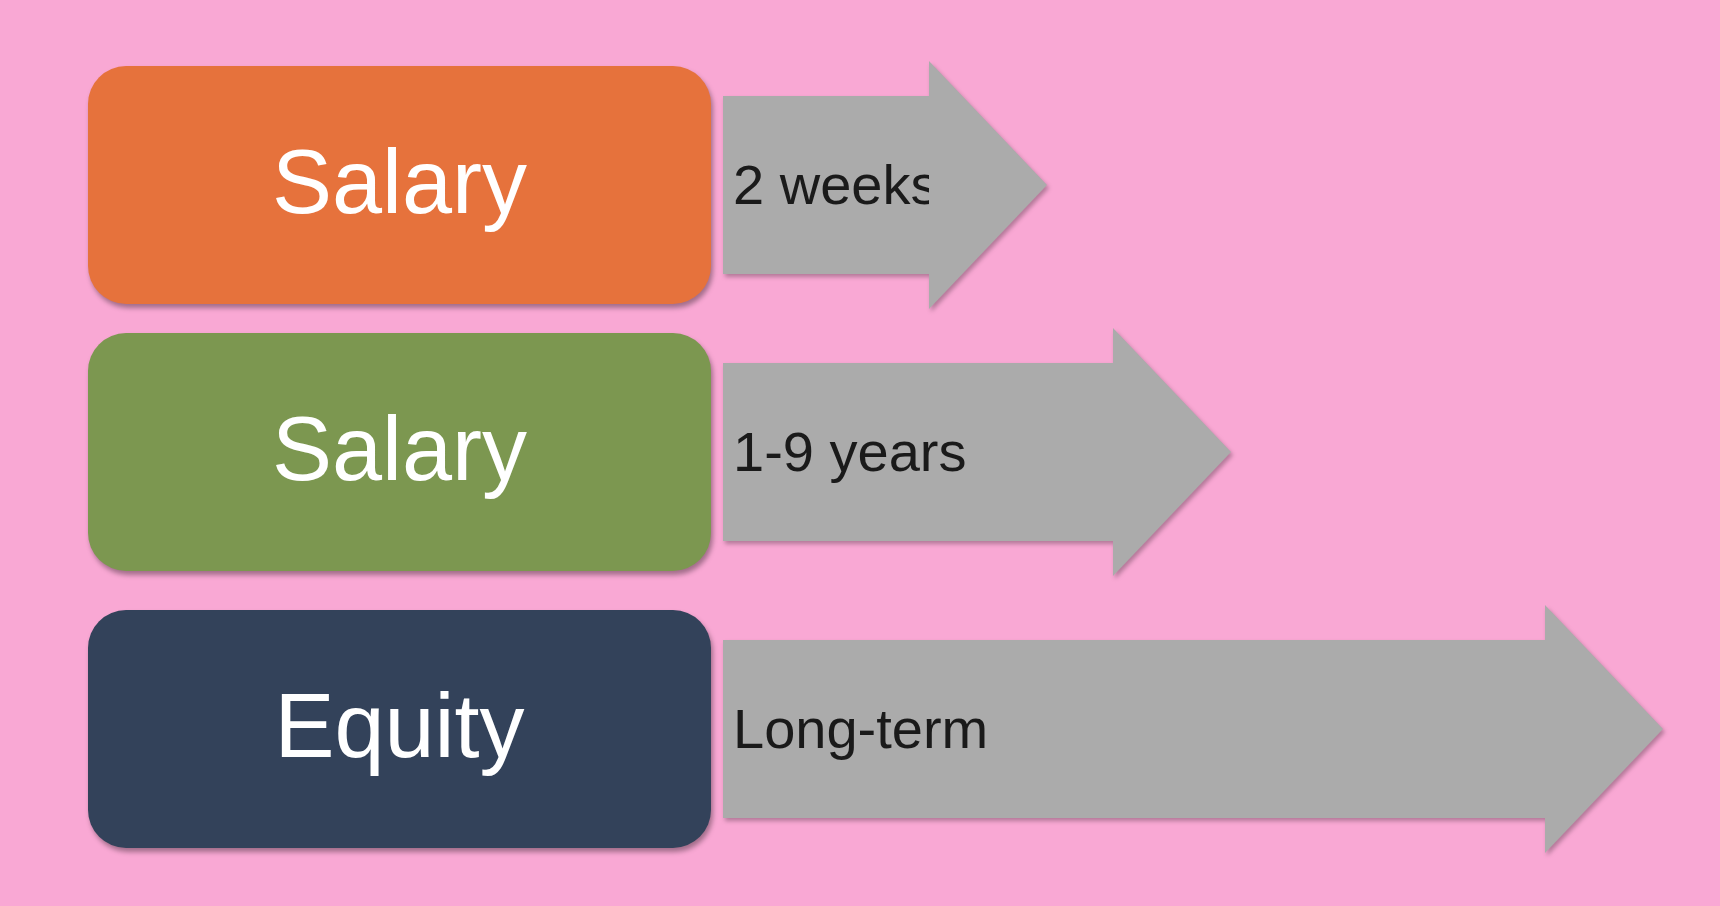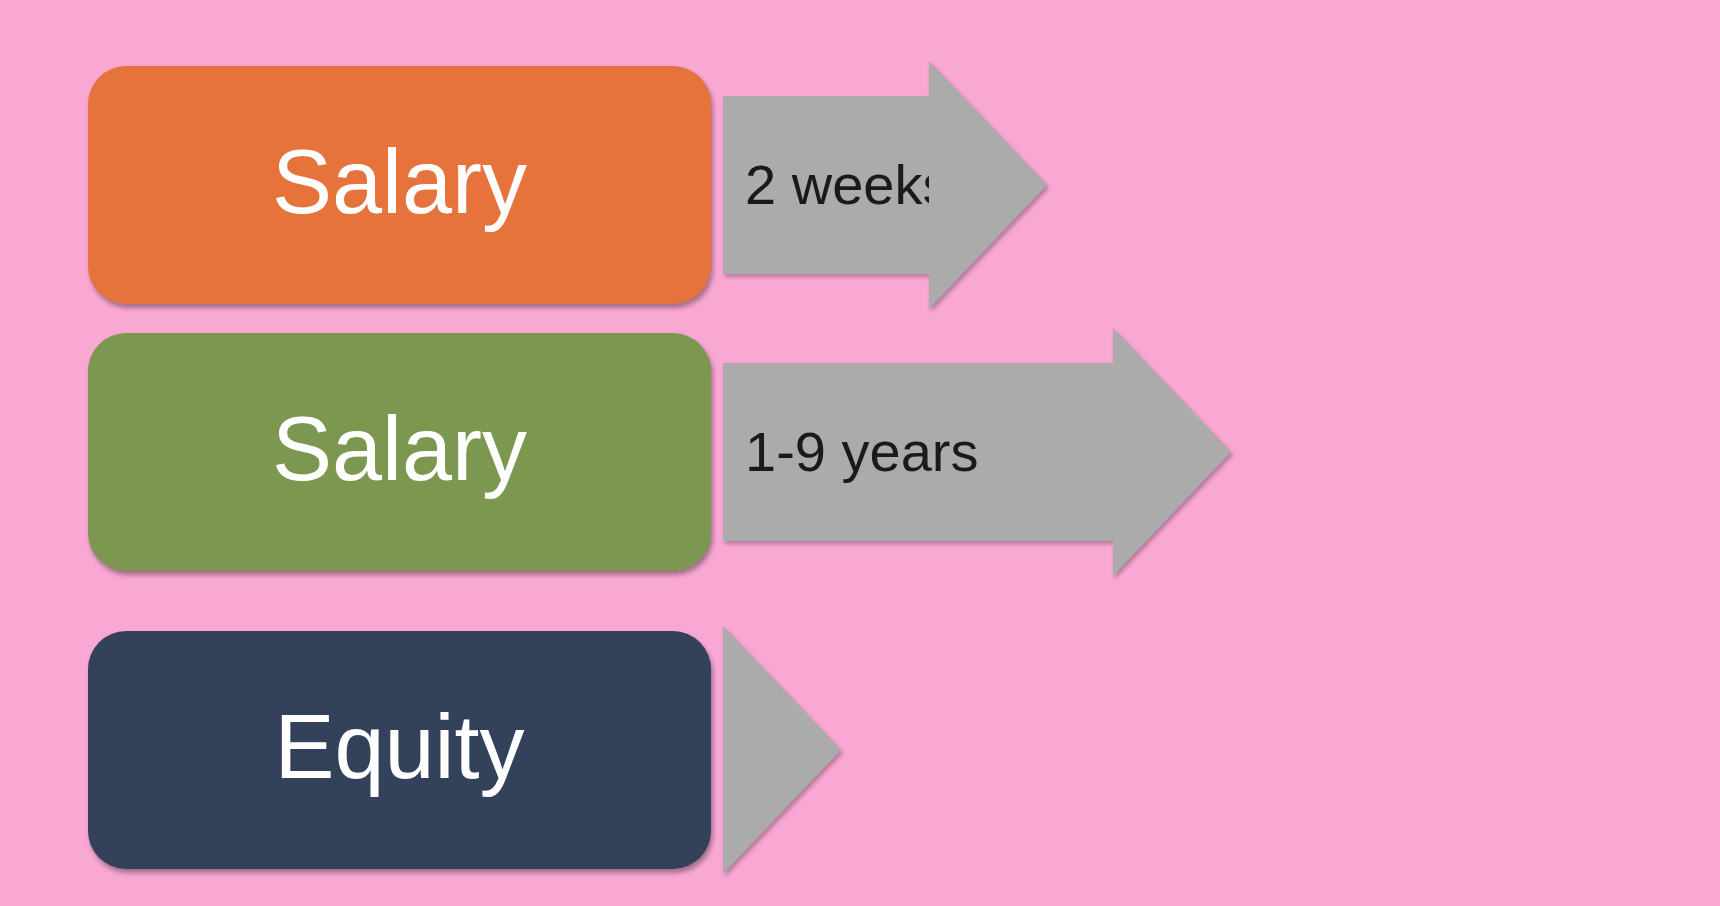--- a/index.html
+++ b/index.html
@@ -17,21 +17,21 @@
   }
   .row {
     position: absolute;
     left: 88px;
     height: 238px;
     display: flex;
     align-items: center;
   }
   .row.r0 { top: 66px; }
   .row.r1 { top: 333px; }
-  .row.r2 { top: 631px; align-items: center; }
+  .row.r2 { top: 610px; align-items: center; }
 
   .box {
     width: 623px;
     height: 238px;
     border-radius: 38px;
     display: flex;
     align-items: center;
     justify-content: center;
     box-shadow: 2px 4px 5px rgba(0,0,0,0.35);
     flex: 0 0 auto;
@@ -64,21 +64,21 @@
     border-top: 124px solid transparent;
     border-bottom: 124px solid transparent;
     border-left-width: 118px;
     border-left-style: solid;
     flex: 0 0 auto;
   }
   .duration-label {
     font-size: 56px;
     line-height: 1;
     white-space: nowrap;
-    padding-left: 22px;
+    padding-left: 10px;
     overflow: visible;
   }
 </style>
 </head>
 <body style="background: rgb(255, 255, 255);">
 
 <div class="canvas">
 
   <div class="row r0">
     <div class="box" style="background: rgb(230, 114, 60);">
@@ -102,17 +102,20 @@
       </div>
       <div class="arrow-head" style="border-left-color: rgb(171, 171, 171);"></div>
     </div>
   </div>
 
   <div class="row r2">
     <div class="box" style="background: rgb(51, 66, 90);">
       <span class="box-label" style="color: rgb(255, 255, 255);">Equity</span>
     </div>
     <div class="arrow">
+      <div class="arrow-body" style="width: 822px; background: rgb(171, 171, 171);">
+        <span class="duration-label" style="color: rgb(26, 26, 26);">Long-term</span>
+      </div>
       <div class="arrow-head" style="border-left-color: rgb(171, 171, 171);"></div>
     </div>
   </div>
 
 </div>
 
 </body></html>

